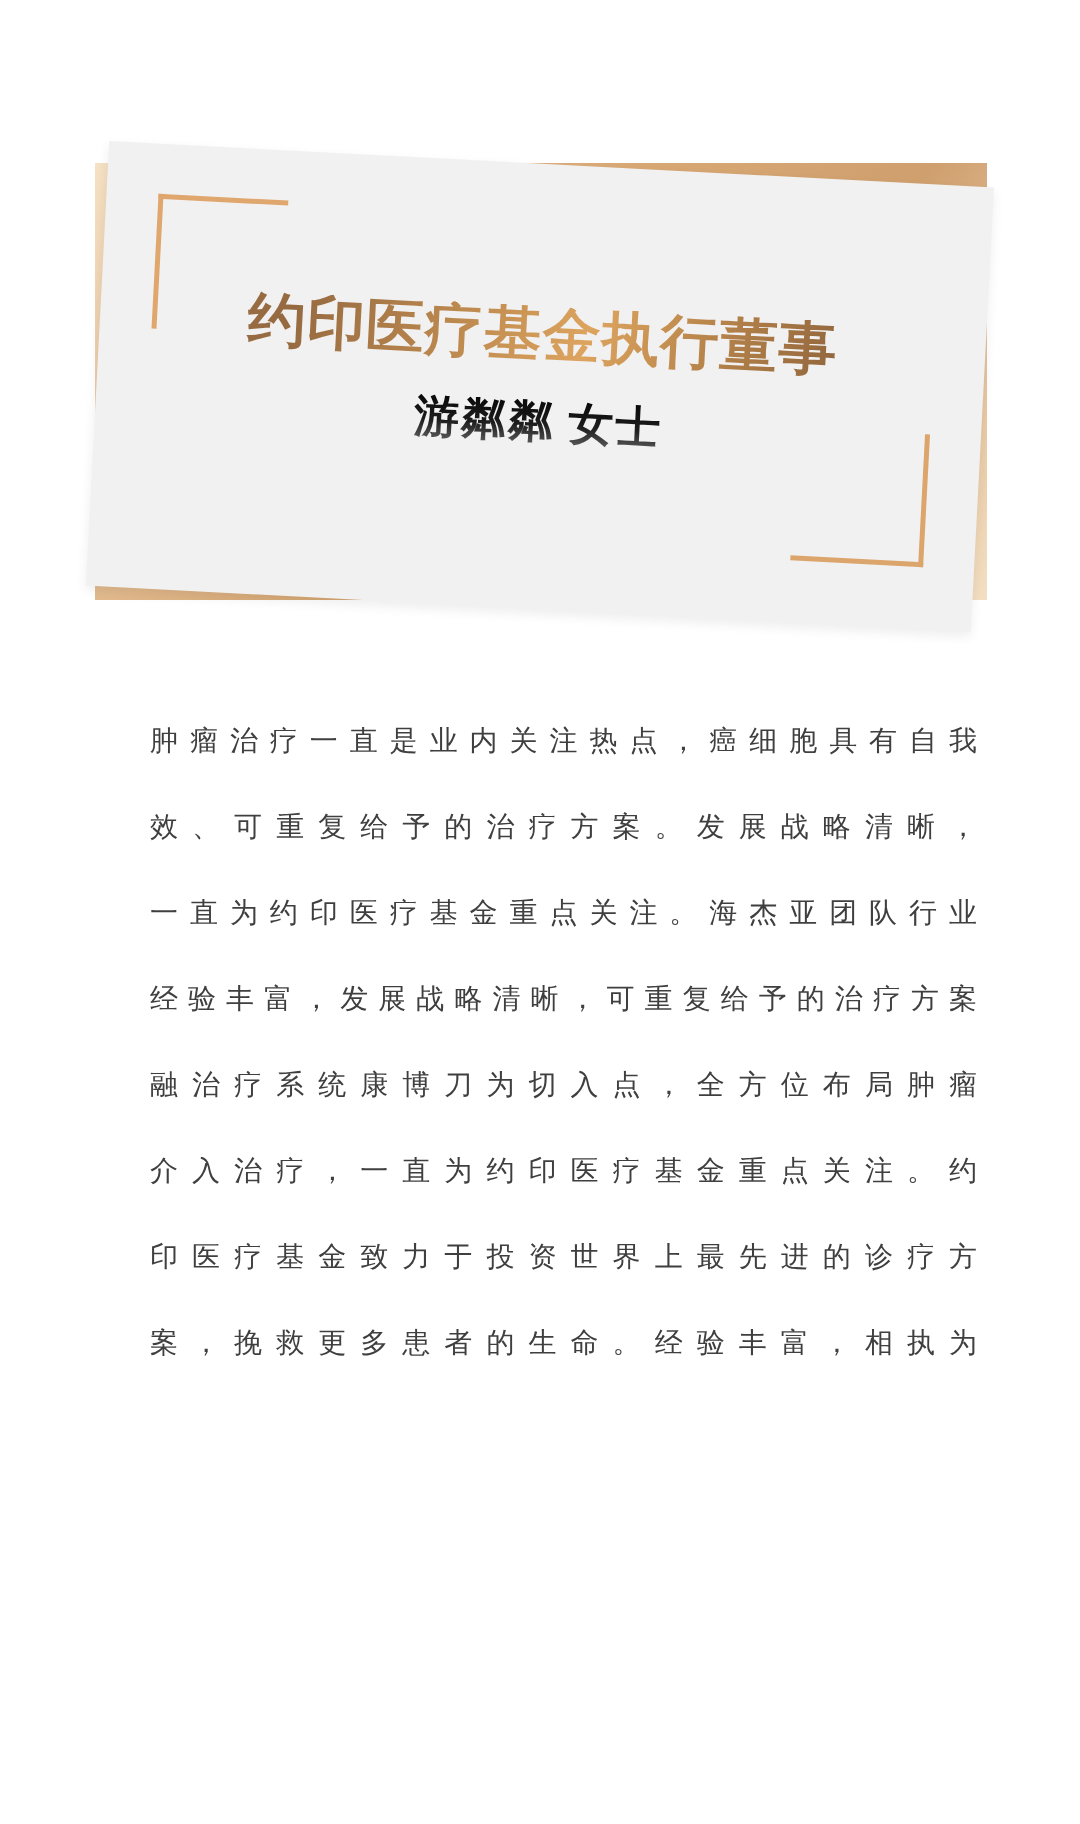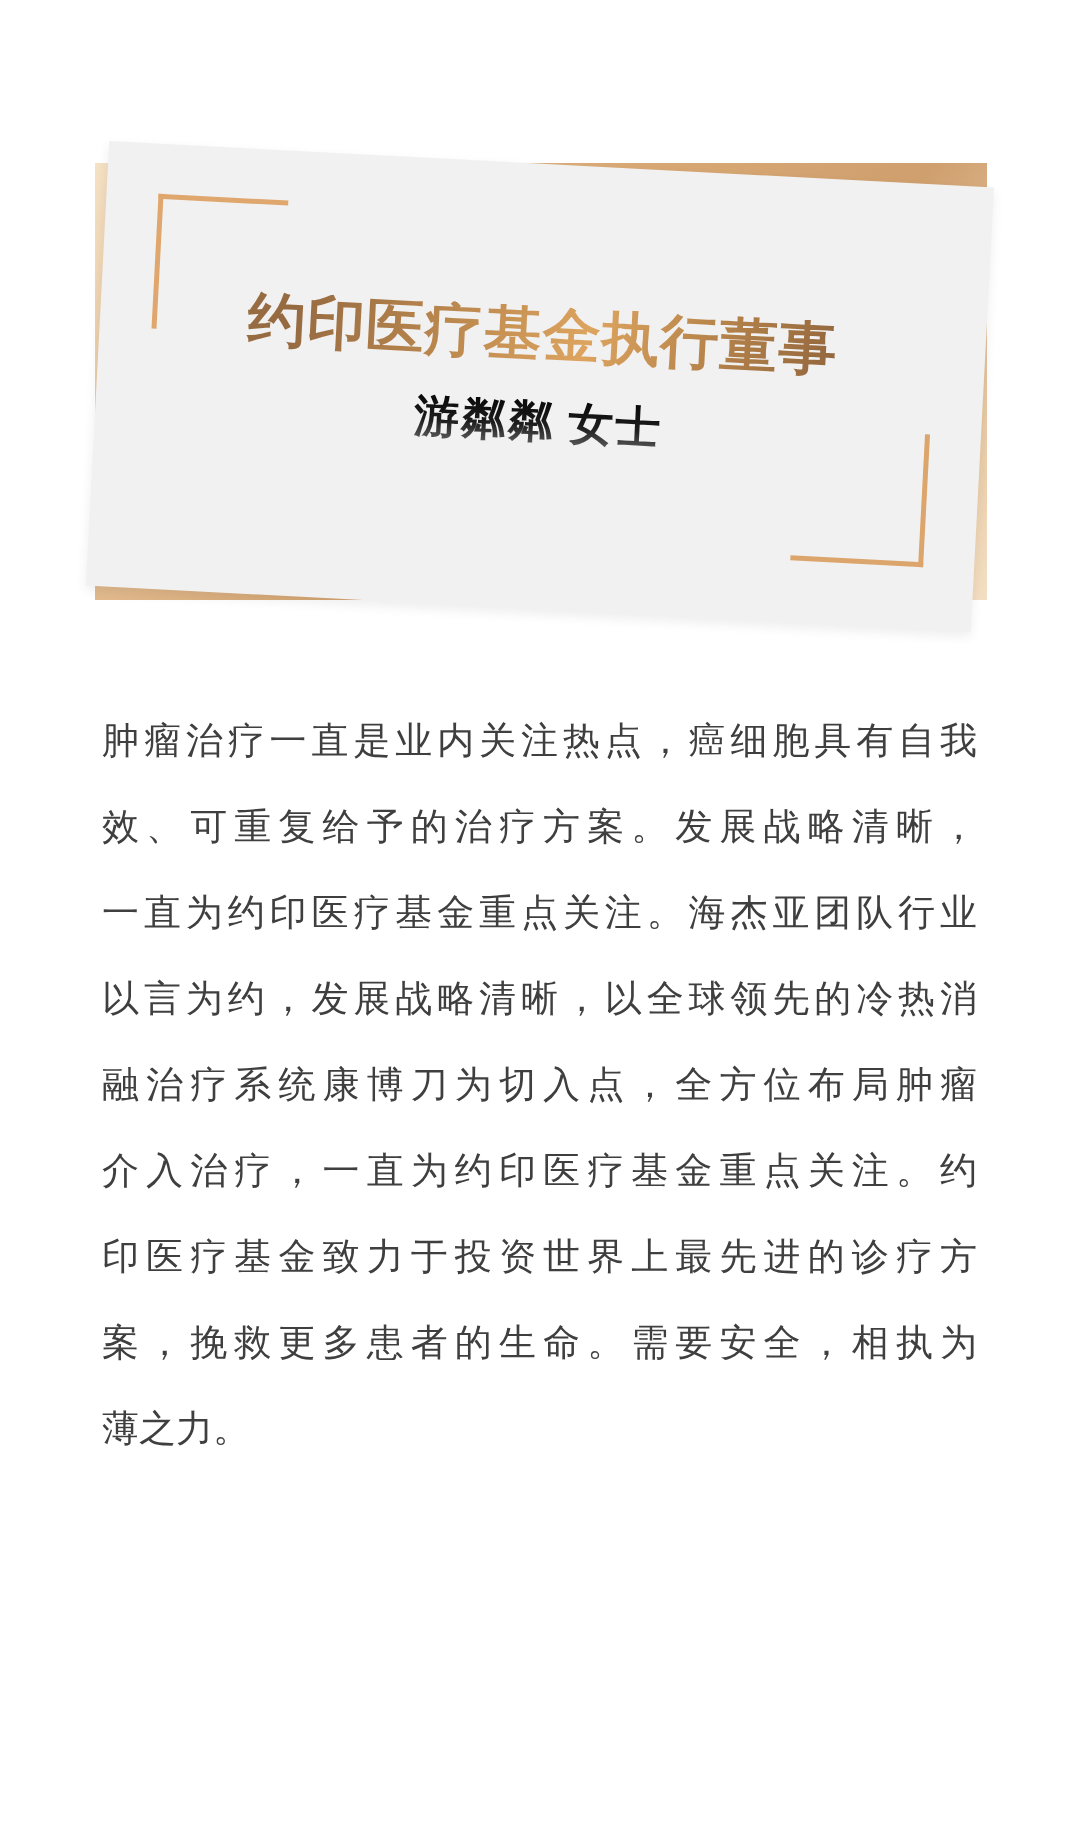--- a/index.html
+++ b/index.html
@@ -51,24 +51,25 @@
     -webkit-background-clip:text;background-clip:text;
     color:transparent;
   }
 
   
   .article{
     position:absolute;left:102px;top:698px;width:875px;
     color:#3f3f3f;
   }
   .article .line{
-    font-size:37px;line-height:86px;height:86px;
+    font-size:28px;line-height:86px;height:86px;
     text-align:justify;text-align-last:justify;
     text-justify:inter-character;
     white-space:nowrap;
+    margin-left:48px;
   }
   .article .line.last{
     text-align-last:left;
   }
 </style>
 </head>
 <body>
 
 <div class="page">
 
@@ -79,21 +80,20 @@
       <div class="bracket-br"></div>
       <div class="hero-title">约印医疗基金执行董事</div>
       <div class="hero-subtitle">游粼粼 女士</div>
     </div>
   </div>
 
   <div class="article">
     <div class="line">肿瘤治疗一直是业内关注热点，癌细胞具有自我</div>
     <div class="line">效、可重复给予的治疗方案。发展战略清晰，</div>
     <div class="line">一直为约印医疗基金重点关注。海杰亚团队行业</div>
-    <div class="line">以言为约，发展战略清晰，以全球领先的冷热消</div>
+    <div class="line">经验丰富，发展战略清晰，可重复给予的治疗方案</div>
     <div class="line">融治疗系统康博刀为切入点，全方位布局肿瘤</div>
     <div class="line">介入治疗，一直为约印医疗基金重点关注。约</div>
     <div class="line">印医疗基金致力于投资世界上最先进的诊疗方</div>
-    <div class="line">案，挽救更多患者的生命。需要安全，相执为</div>
-    <div class="line last">薄之力。</div>
+    <div class="line">案，挽救更多患者的生命。经验丰富，相执为</div>
   </div>
 
 </div>
 
 </body></html>

